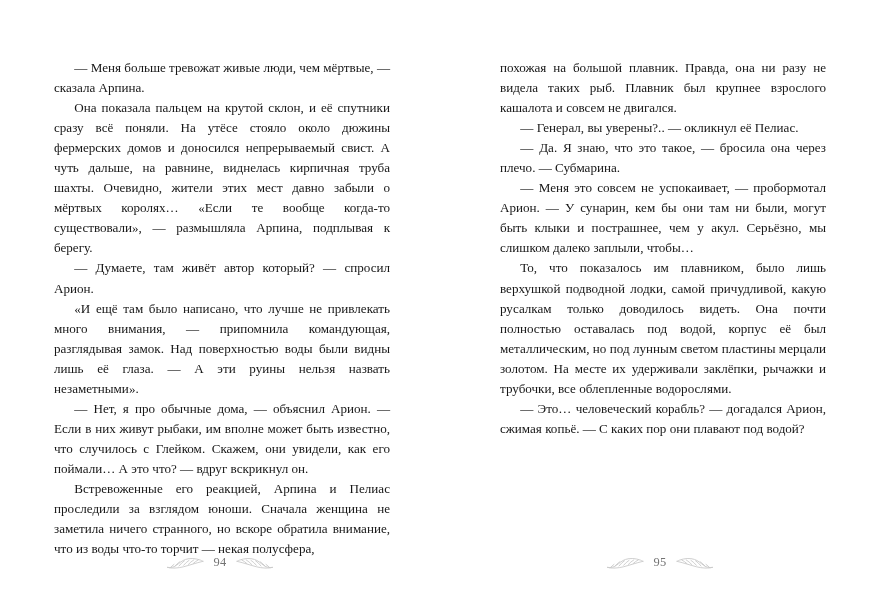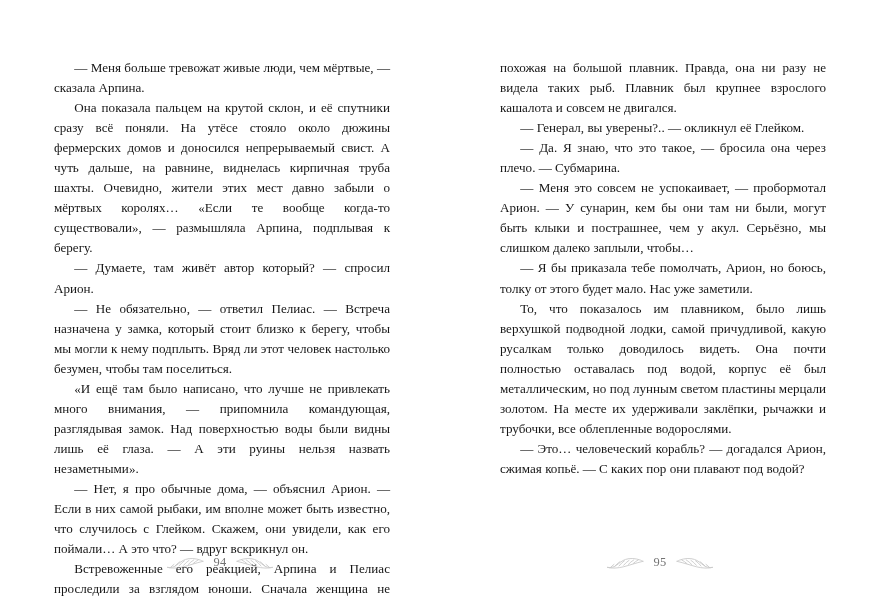--- a/index.html
+++ b/index.html
@@ -86,23 +86,22 @@
 </head>
 <body>
 
 <div class="spread">
 
   <div class="page page-left">
     <div class="text-body">
       <p>— Меня больше тревожат живые люди, чем мёртвые, — сказала Арпина.</p>
       <p>Она показала пальцем на крутой склон, и её спутники сразу всё поняли. На утёсе стояло около дюжины фермерских домов и доносился непрерываемый свист. А чуть дальше, на равнине, виднелась кирпичная труба шахты. Очевидно, жители этих мест давно забыли о мёртвых королях… «Если те вообще когда-то существовали», — размышляла Арпина, подплывая к берегу.</p>
       <p>— Думаете, там живёт автор который? — спросил Арион.</p>
-      <p>— Не обязательно, — ответил Пелиас. — Встреча назначена у замка, который стоит близко к берегу, чтобы мы могли к нему подплыть. Вряд ли этот человек настолько безумен, чтобы там поселиться.</p>
       <p>«И ещё там было написано, что лучше не привлекать много внимания, — припомнила командующая, разглядывая замок. Над поверхностью воды были видны лишь её глаза. — А эти руины нельзя назвать незаметными».</p>
-      <p>— Нет, я про обычные дома, — объяснил Арион. — Если в них самой рыбаки, им вполне может быть известно, что случилось с Глейком. Скажем, они увидели, как его поймали… А это что? — вдруг вскрикнул он.</p>
+      <p>— Нет, я про обычные дома, — объяснил Арион. — Если в них живут рыбаки, им вполне может быть известно, что случилось с Глейком. Скажем, они увидели, как его поймали… А это что? — вдруг вскрикнул он.</p>
       <p>Встревоженные его реакцией, Арпина и Пелиас проследили за взглядом юноши. Сначала женщина не заметила ничего странного, но вскоре обратила внимание, что из воды что-то торчит — некая полусфера,</p>
     </div>
 
     <div class="folio">
       <span class="ornament">
         <svg viewBox="0 0 38 16" xmlns="http://www.w3.org/2000/svg">
           <g fill="none" stroke="#9a9a9a" stroke-width="0.9" stroke-linecap="round" stroke-linejoin="round">
             <path d="M1.5 12.4 C5 12.9 8 12.2 10.6 10.2 C13.4 8 16 5.6 19.6 4.4 C24 2.9 29.6 3.3 34.4 5.1 C36 5.7 37 6.3 37 6.3"></path>
             <path d="M1.5 12.4 C6 13.6 12 13.2 17.4 11.8 C23.6 10.2 29.6 8.1 37 6.3"></path>
             <path d="M8.6 11.4 C10.2 9.6 11.9 8 13.8 6.8"></path>
@@ -130,24 +129,23 @@
             <path d="M4.2 12.9 C5.3 11.6 6.6 10.4 8.0 9.4"></path>
           </g>
         </svg>
       </span>
     </div>
   </div>
 
   <div class="page page-right">
     <div class="text-body">
       <p class="cont">похожая на большой плавник. Правда, она ни разу не видела таких рыб. Плавник был крупнее взрослого кашалота и совсем не двигался.</p>
-      <p>— Генерал, вы уверены?.. — окликнул её Глейком.</p>
+      <p>— Генерал, вы уверены?.. — окликнул её Пелиас.</p>
       <p>— Да. Я знаю, что это такое, — бросила она через плечо. — Субмарина.</p>
       <p>— Меня это совсем не успокаивает, — пробормотал Арион. — У сунарин, кем бы они там ни были, могут быть клыки и пострашнее, чем у акул. Серьёзно, мы слишком далеко заплыли, чтобы…</p>
-      <p>— Я бы приказала тебе помолчать, Арион, но боюсь, толку от этого будет мало. Нас уже заметили.</p>
       <p>То, что показалось им плавником, было лишь верхушкой подводной лодки, самой причудливой, какую русалкам только доводилось видеть. Она почти полностью оставалась под водой, корпус её был металлическим, но под лунным светом пластины мерцали золотом. На месте их удерживали заклёпки, рычажки и трубочки, все облепленные водорослями.</p>
       <p>— Это… человеческий корабль? — догадался Арион, сжимая копьё. — С каких пор они плавают под водой?</p>
     </div>
 
     <div class="folio">
       <span class="ornament">
         <svg viewBox="0 0 38 16" xmlns="http://www.w3.org/2000/svg">
           <g fill="none" stroke="#9a9a9a" stroke-width="0.9" stroke-linecap="round" stroke-linejoin="round">
             <path d="M1.5 12.4 C5 12.9 8 12.2 10.6 10.2 C13.4 8 16 5.6 19.6 4.4 C24 2.9 29.6 3.3 34.4 5.1 C36 5.7 37 6.3 37 6.3"></path>
             <path d="M1.5 12.4 C6 13.6 12 13.2 17.4 11.8 C23.6 10.2 29.6 8.1 37 6.3"></path>

